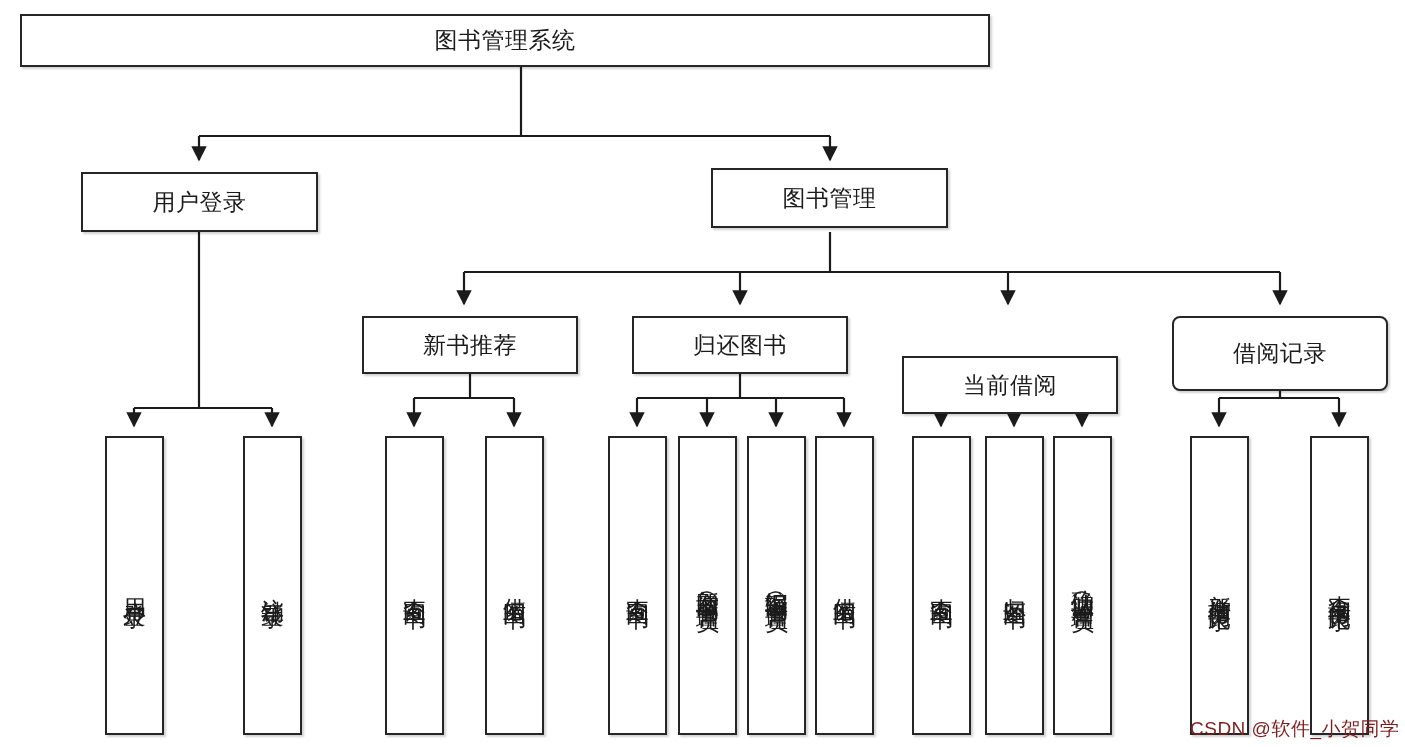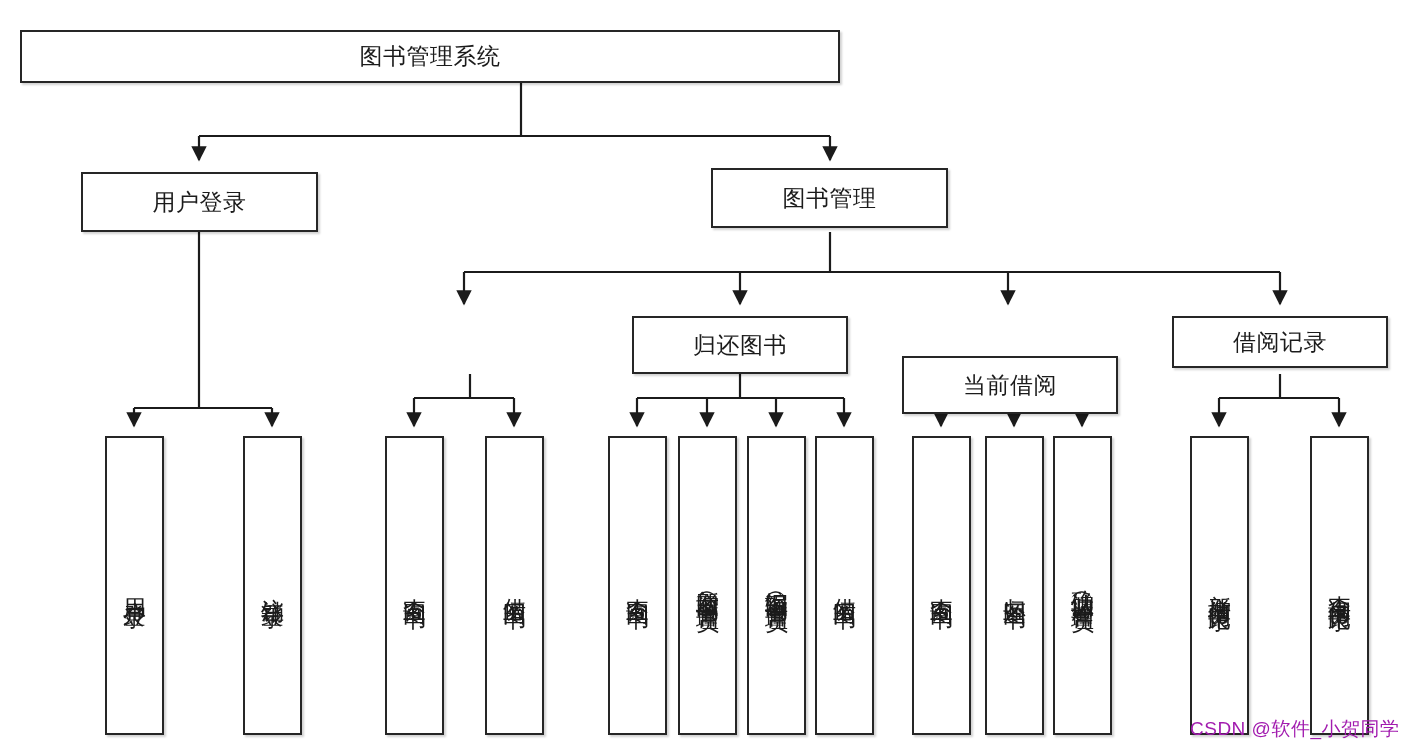--- a/index.html
+++ b/index.html
@@ -117,38 +117,41 @@
       <path d="M 1082 398 L 1082 426" marker-end="url(#arrow)"></path>
     </g>
     <g stroke="#1b1b1b" stroke-width="2.2" fill="none">
       <path d="M 1280 374 L 1280 398"></path>
       <path d="M 1219 398 L 1339 398"></path>
       <path d="M 1219 398 L 1219 426" marker-end="url(#arrow)"></path>
       <path d="M 1339 398 L 1339 426" marker-end="url(#arrow)"></path>
     </g>
   </svg>
 
-  <div class="node" id="node-root" style="left: 20px; top: 30px; width: 820px; height: 53px;">
+  <div class="node" id="node-root" style="left: 20px; top: 14px; width: 970px; height: 53px;">
     <span class="node-label">图书管理系统</span>
   </div>
 
   <div class="node" id="node-l2-0" style="left: 81px; top: 172px; width: 237px; height: 60px;">
     <span class="node-label">用户登录</span>
   </div>
   <div class="node" id="node-l2-1" style="left: 711px; top: 168px; width: 237px; height: 60px;">
     <span class="node-label">图书管理</span>
   </div>
 
+  <div class="node" id="node-l3-0" style="left: 362px; top: 316px; width: 216px; height: 58px;">
+    <span class="node-label">新书推荐</span>
+  </div>
   <div class="node" id="node-l3-1" style="left: 632px; top: 316px; width: 216px; height: 58px;">
     <span class="node-label">归还图书</span>
   </div>
   <div class="node" id="node-l3-2" style="left: 902px; top: 316px; width: 216px; height: 58px; margin-top: 40px;">
     <span class="node-label">当前借阅</span>
   </div>
-  <div class="node" id="node-l3-3" style="left: 1172px; top: 316px; width: 216px; height: 52px;">
+  <div class="node" id="node-l3-3" style="left: 1172px; top: 316px; width: 216px; height: 75px; border-radius: 8px;">
     <span class="node-label">借阅记录</span>
   </div>
 
   <div class="node vertical" id="node-leaf-0" style="left: 105px; top: 436px; width: 59px; height: 299px;">
     <span class="node-label">用户登录</span>
   </div>
   <div class="node vertical" id="node-leaf-1" style="left: 243px; top: 436px; width: 59px; height: 299px;">
     <span class="node-label">注销登录</span>
   </div>
   <div class="node vertical" id="node-leaf-2" style="left: 385px; top: 436px; width: 59px; height: 299px;">
@@ -178,15 +181,15 @@
   <div class="node vertical" id="node-leaf-10" style="left: 1053px; top: 436px; width: 59px; height: 299px;">
     <span class="node-label">确认归还（管理员）</span>
   </div>
   <div class="node vertical" id="node-leaf-11" style="left: 1190px; top: 436px; width: 59px; height: 299px;">
     <span class="node-label">新增借阅记录</span>
   </div>
   <div class="node vertical" id="node-leaf-12" style="left: 1310px; top: 436px; width: 59px; height: 299px;">
     <span class="node-label">查询借阅记录</span>
   </div>
 
-  <div class="watermark" style="left: 1190px; top: 716px; color: #a21caf;">CSDN @软件_小贺同学</div>
+  <div class="watermark" style="left: 1190px; top: 716px; color: #7f1d1d;">CSDN @软件_小贺同学</div>
 
 </div>
 
 </body></html>

